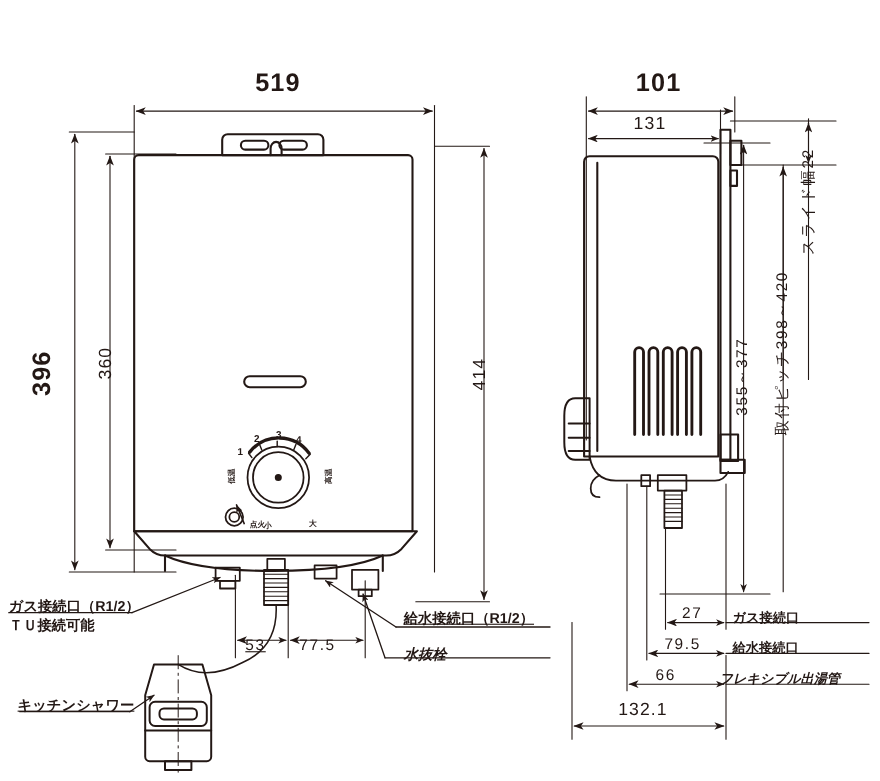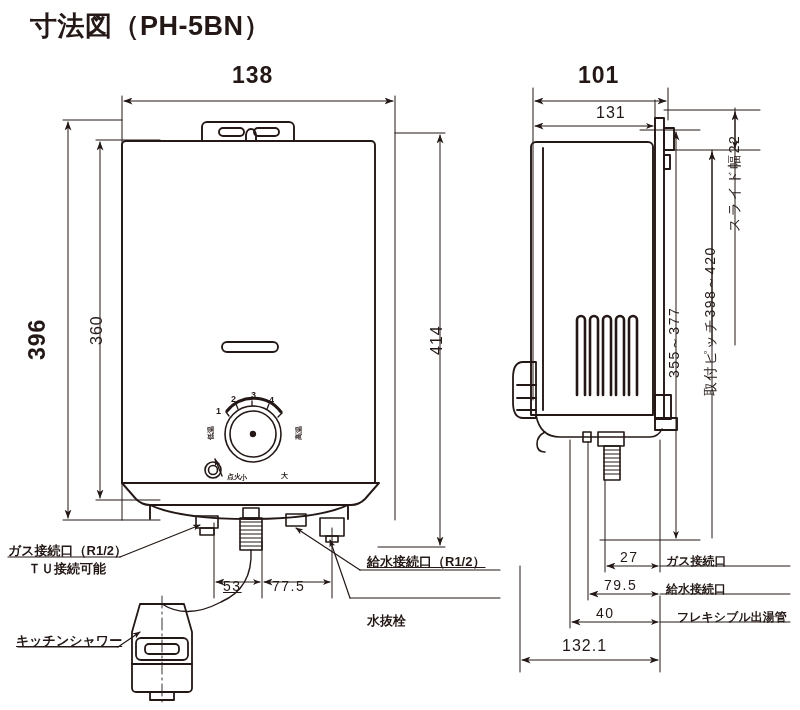--- a/index.html
+++ b/index.html
@@ -66,21 +66,20 @@
     font-weight: bold;
     color: #231815;
     white-space: nowrap;
   }
 </style>
 </head>
 <body>
 
 <div id="page">
 
-  <div class="ttl">寸法図（PH-5BN）</div>
 
   <svg id="drawing" viewBox="0 0 800 710">
     <defs>
       <marker id="ah" markerWidth="9" markerHeight="7" refX="8.5" refY="3.5" orient="auto" markerUnits="userSpaceOnUse">
         <polygon points="0,0 9,3.5 0,7 2.4,3.5" fill="#231815"></polygon>
       </marker>
       <marker id="ahs" markerWidth="7.5" markerHeight="6" refX="7" refY="3" orient="auto" markerUnits="userSpaceOnUse">
         <polygon points="0,0 7.5,3 0,6 2,3" fill="#231815"></polygon>
       </marker>
       <marker id="ahr" markerWidth="9" markerHeight="7" refX="0.5" refY="3.5" orient="auto" markerUnits="userSpaceOnUse">
@@ -289,69 +288,69 @@
         <line x1="660" y1="596" x2="660" y2="672"></line>
 
         <line x1="660" y1="566" x2="790" y2="566"></line>
         <line x1="660" y1="594" x2="790" y2="594"></line>
         <line x1="660" y1="622" x2="790" y2="622"></line>
       </g>
 
     </g>
   </svg>
 
-  <div class="dim dim-big" style="left:232px; top:62px;">138</div>
+  <div class="dim dim-big" style="left:232px; top:62px;">519</div>
 
   <div class="dim dim-big rot90" style="left:24px; top:360px;">396</div>
 
   <div class="dim dim-mid rot90" style="left:88px; top:345px;">360</div>
 
   <div class="dim dim-mid rot90" style="left:428px; top:355px;">414</div>
 
   <div class="dim dim-sm" style="left:223px; top:578px;text-decoration:underline;">53</div>
 
   <div class="dim dim-sm" style="left:272px; top:578px;">77.5</div>
 
   <div class="lbl" style="left:8px; top:542px;">ガス接続口（R1/2）</div>
-  <div class="lbl" style="left:8px; top:560px;margin-left:20px;">ＴＵ接続可能</div>
+  <div class="lbl" style="left:8px; top:560px;">ＴＵ接続可能</div>
 
   <div class="lbl" style="left:367px; top:553px;text-decoration:underline;">給水接続口（R1/2）</div>
 
-  <div class="lbl" style="left:367px; top:612px;">水抜栓</div>
+  <div class="lbl" style="left:367px; top:586px;font-style:italic;">水抜栓</div>
 
   <div class="lbl" style="left:16px; top:632px;text-decoration:underline;">キッチンシャワー</div>
 
   <div class="dialnum" style="left:216px; top:406px;">1</div>
   <div class="dialnum" style="left:231px; top:394px;">2</div>
   <div class="dialnum" style="left:251px; top:390px;">3</div>
   <div class="dialnum" style="left:269px; top:395px;">4</div>
 
   <div class="dialtxt rot90" style="left:206px; top:440px;">低温</div>
   <div class="dialtxt rot90" style="left:294px; top:440px;">高温</div>
   <div class="dialtxt" style="left:227px; top:472px;">点火</div>
   <div class="dialtxt" style="left:240px; top:473px;">小</div>
   <div class="dialtxt" style="left:281px; top:471px;">大</div>
 
   <div class="dim dim-big" style="left:578px; top:62px;">101</div>
 
-  <div class="dim dim-mid" style="left:576px; top:104px;margin-left:20px;">131</div>
+  <div class="dim dim-mid" style="left:576px; top:104px;">131</div>
 
   <div class="dim dim-sm rot90" style="left:726px; top:232px;">スライド幅22</div>
 
   <div class="dim dim-sm rot90" style="left:666px; top:378px;">355～377</div>
 
   <div class="dim dim-sm rot90" style="left:702px; top:396px;">取付ピッチ398～420</div>
 
   <div class="dim dim-sm" style="left:620px; top:549px;">27</div>
 
   <div class="dim dim-sm" style="left:604px; top:577px;">79.5</div>
 
-  <div class="dim dim-sm" style="left:596px; top:605px;">40</div>
+  <div class="dim dim-sm" style="left:596px; top:605px;">66</div>
 
   <div class="dim dim-mid" style="left:562px; top:637px;">132.1</div>
 
   <div class="lbl lbl-sm" style="left:666px; top:553px;">ガス接続口</div>
 
   <div class="lbl lbl-sm" style="left:666px; top:581px;">給水接続口</div>
 
-  <div class="lbl lbl-sm" style="left:677px; top:609px;">フレキシブル出湯管</div>
+  <div class="lbl lbl-sm" style="left:654px; top:609px;font-style:italic;">フレキシブル出湯管</div>
 
 </div>
 
 </body></html>

